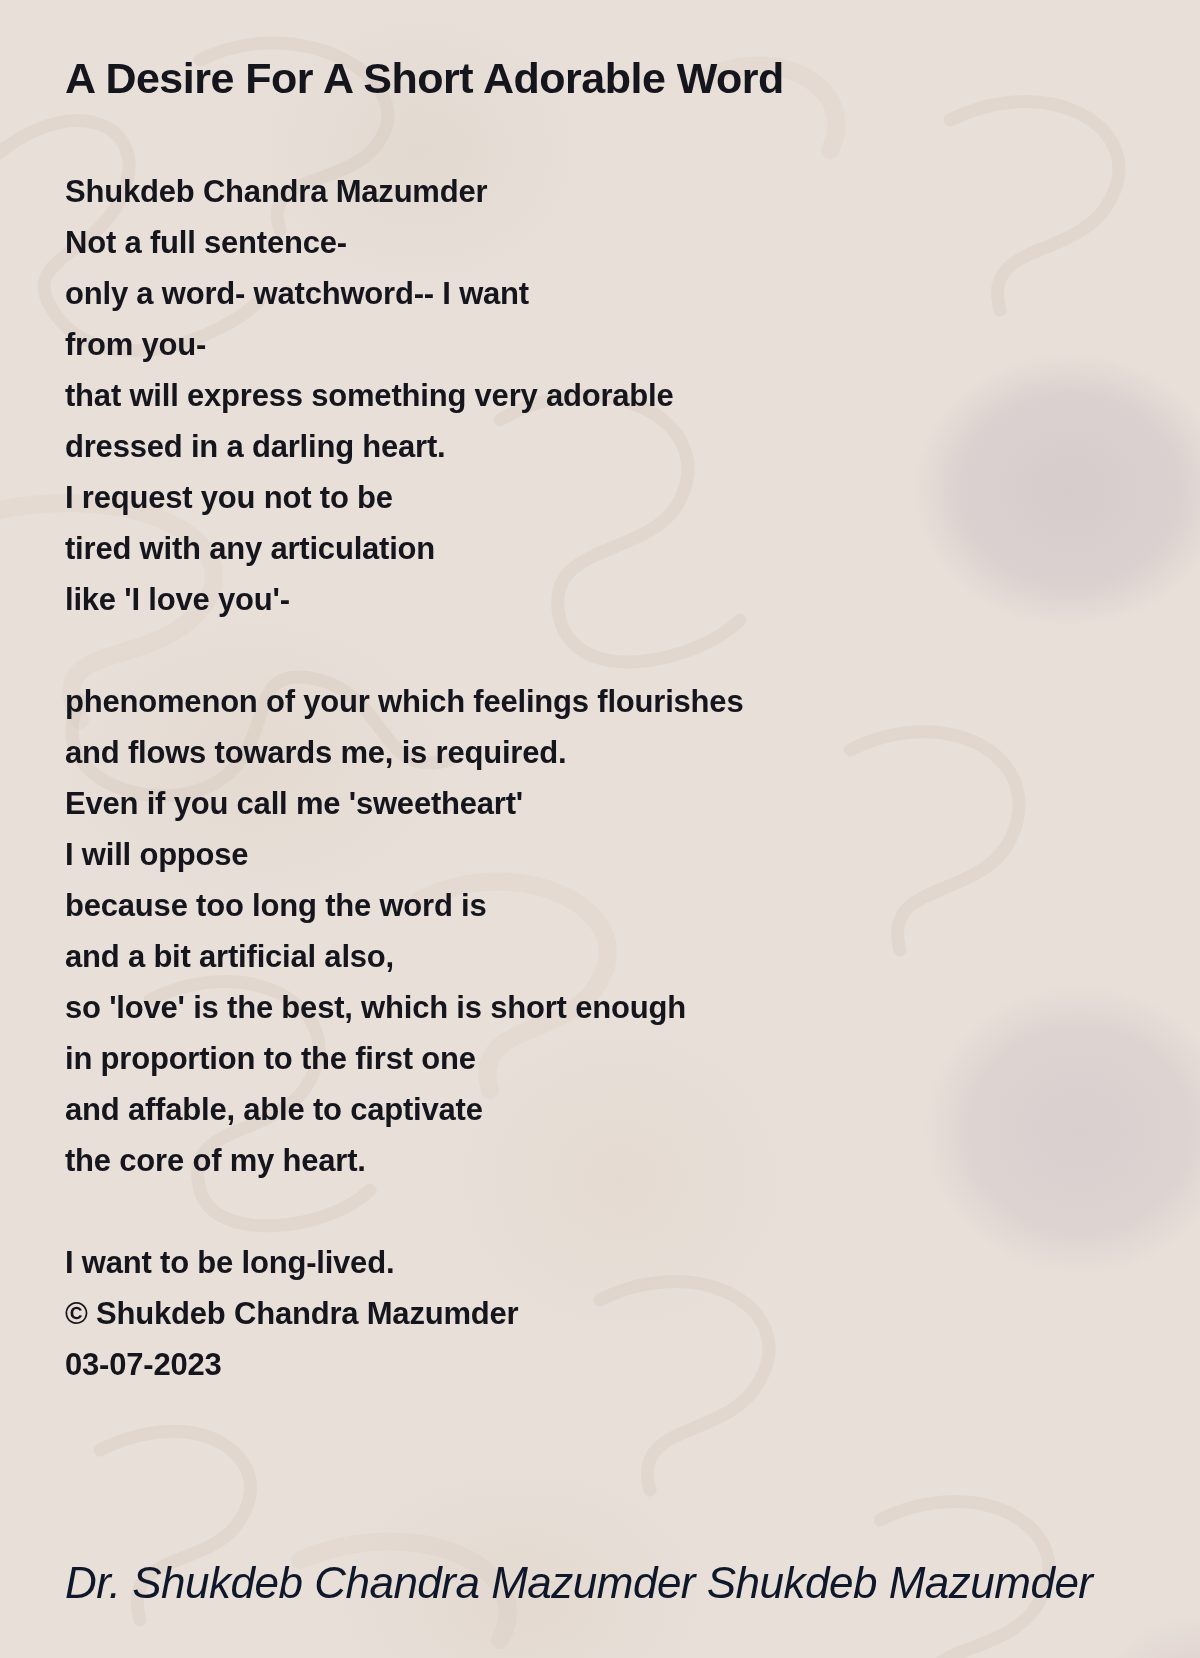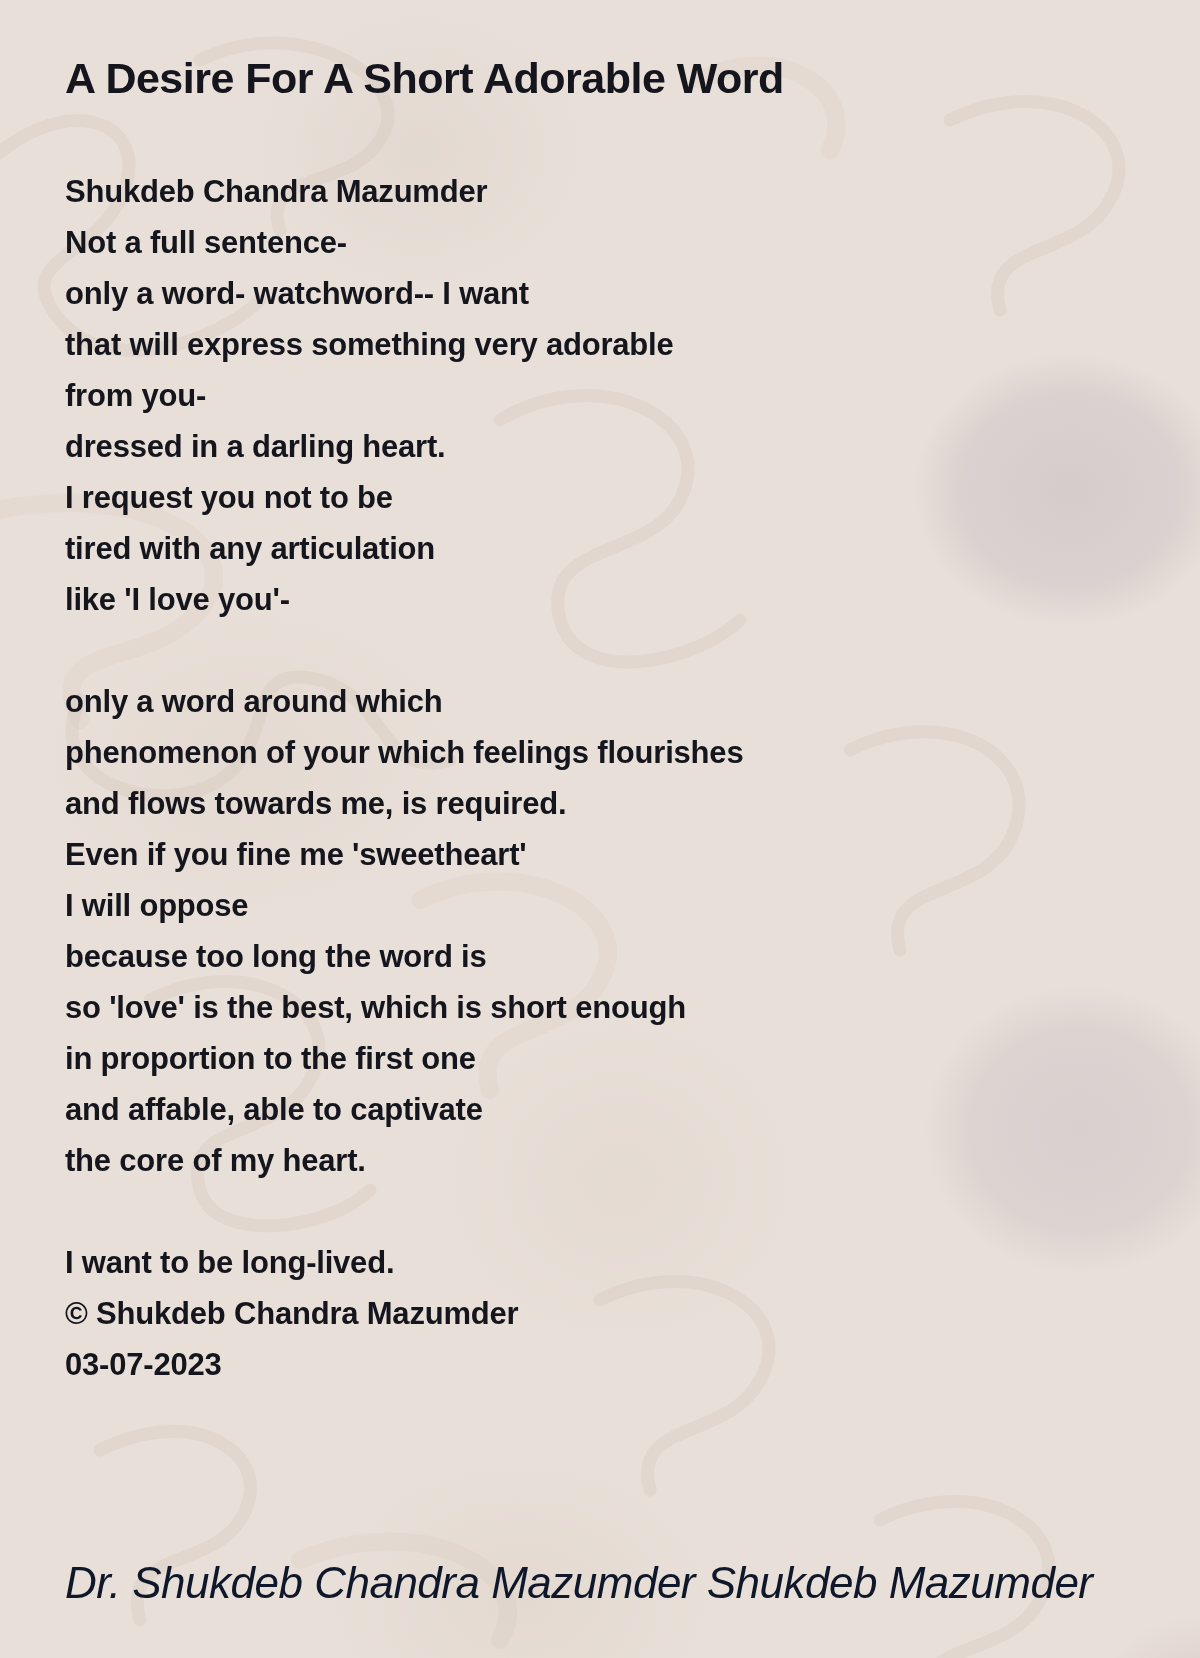--- a/index.html
+++ b/index.html
@@ -118,33 +118,33 @@
   <div class="blotch blotch-1"></div>
   <div class="blotch blotch-2"></div>
   <div class="blotch blotch-3"></div>
 
   <div class="poem-title">A Desire For A Short Adorable Word</div>
 
   <div class="poem-body">
     <div class="poem-line">Shukdeb Chandra Mazumder</div>
     <div class="poem-line">Not a full sentence-</div>
     <div class="poem-line">only a word- watchword-- I want</div>
+    <div class="poem-line">from you-</div>
     <div class="poem-line">that will express something very adorable</div>
-    <div class="poem-line">from you-</div>
     <div class="poem-line">dressed in a darling heart.</div>
     <div class="poem-line">I request you not to be</div>
     <div class="poem-line">tired with any articulation</div>
     <div class="poem-line">like 'I love you'-</div>
     <div class="poem-line"></div>
-    <div class="poem-line">only a word around which</div>
     <div class="poem-line">phenomenon of your which feelings flourishes</div>
     <div class="poem-line">and flows towards me, is required.</div>
-    <div class="poem-line">Even if you fine me 'sweetheart'</div>
+    <div class="poem-line">Even if you call me 'sweetheart'</div>
     <div class="poem-line">I will oppose</div>
     <div class="poem-line">because too long the word is</div>
+    <div class="poem-line">and a bit artificial also,</div>
     <div class="poem-line">so 'love' is the best, which is short enough</div>
     <div class="poem-line">in proportion to the first one</div>
     <div class="poem-line">and affable, able to captivate</div>
     <div class="poem-line">the core of my heart.</div>
     <div class="poem-line"></div>
     <div class="poem-line">I want to be long-lived.</div>
     <div class="poem-line">© Shukdeb Chandra Mazumder</div>
     <div class="poem-line">03-07-2023</div>
   </div>
 

